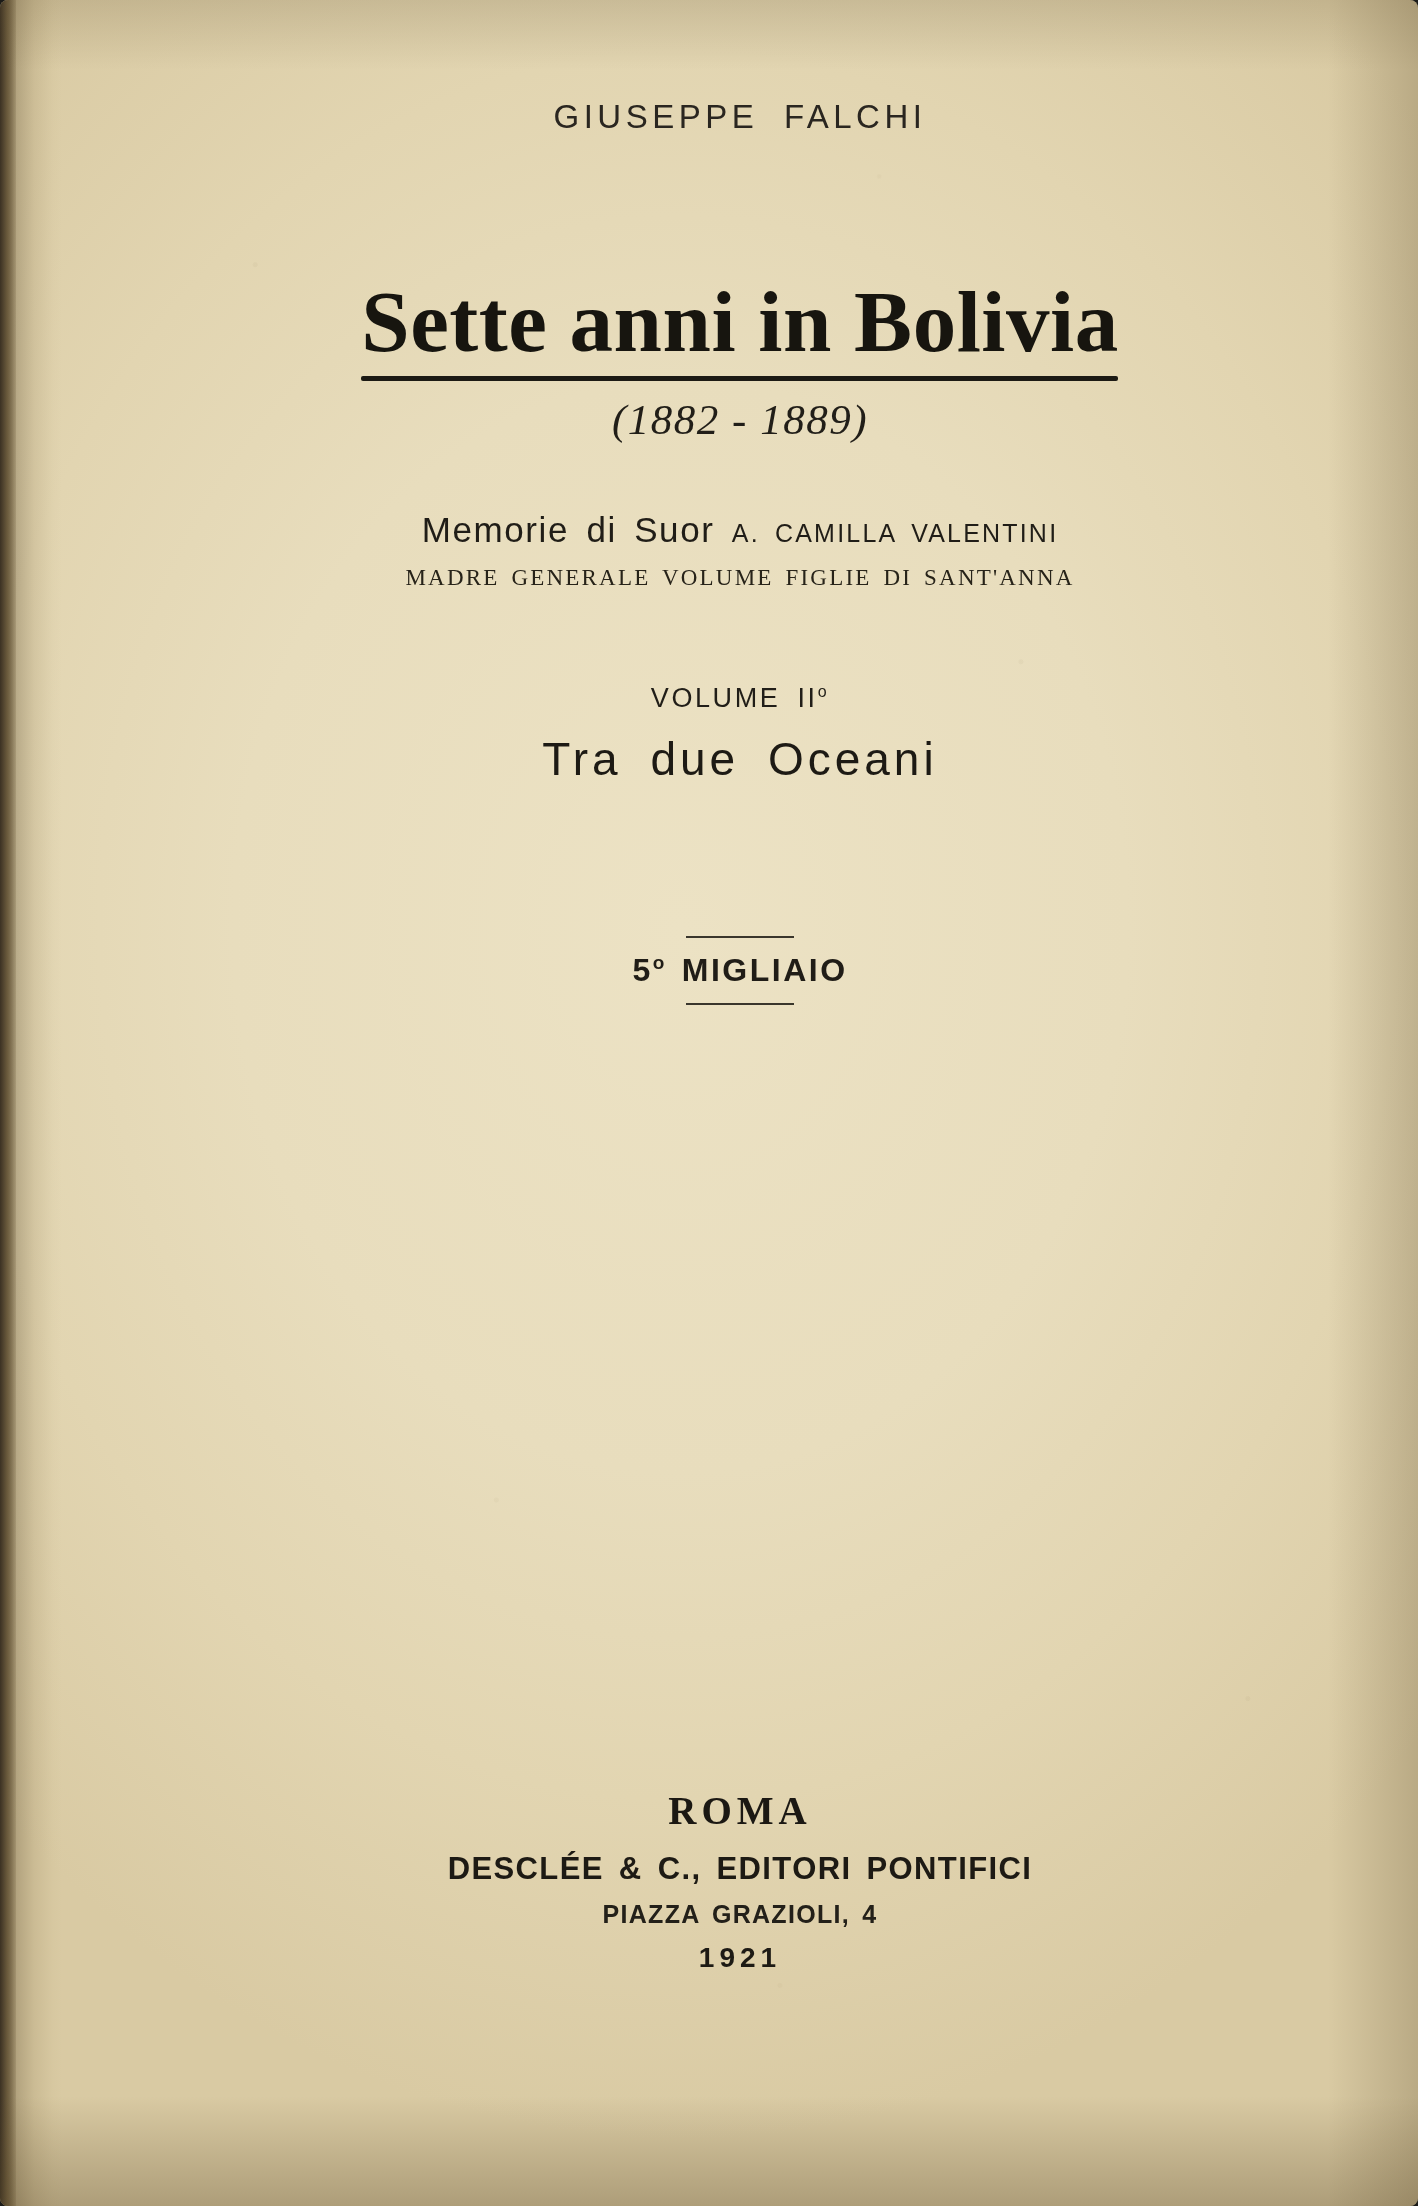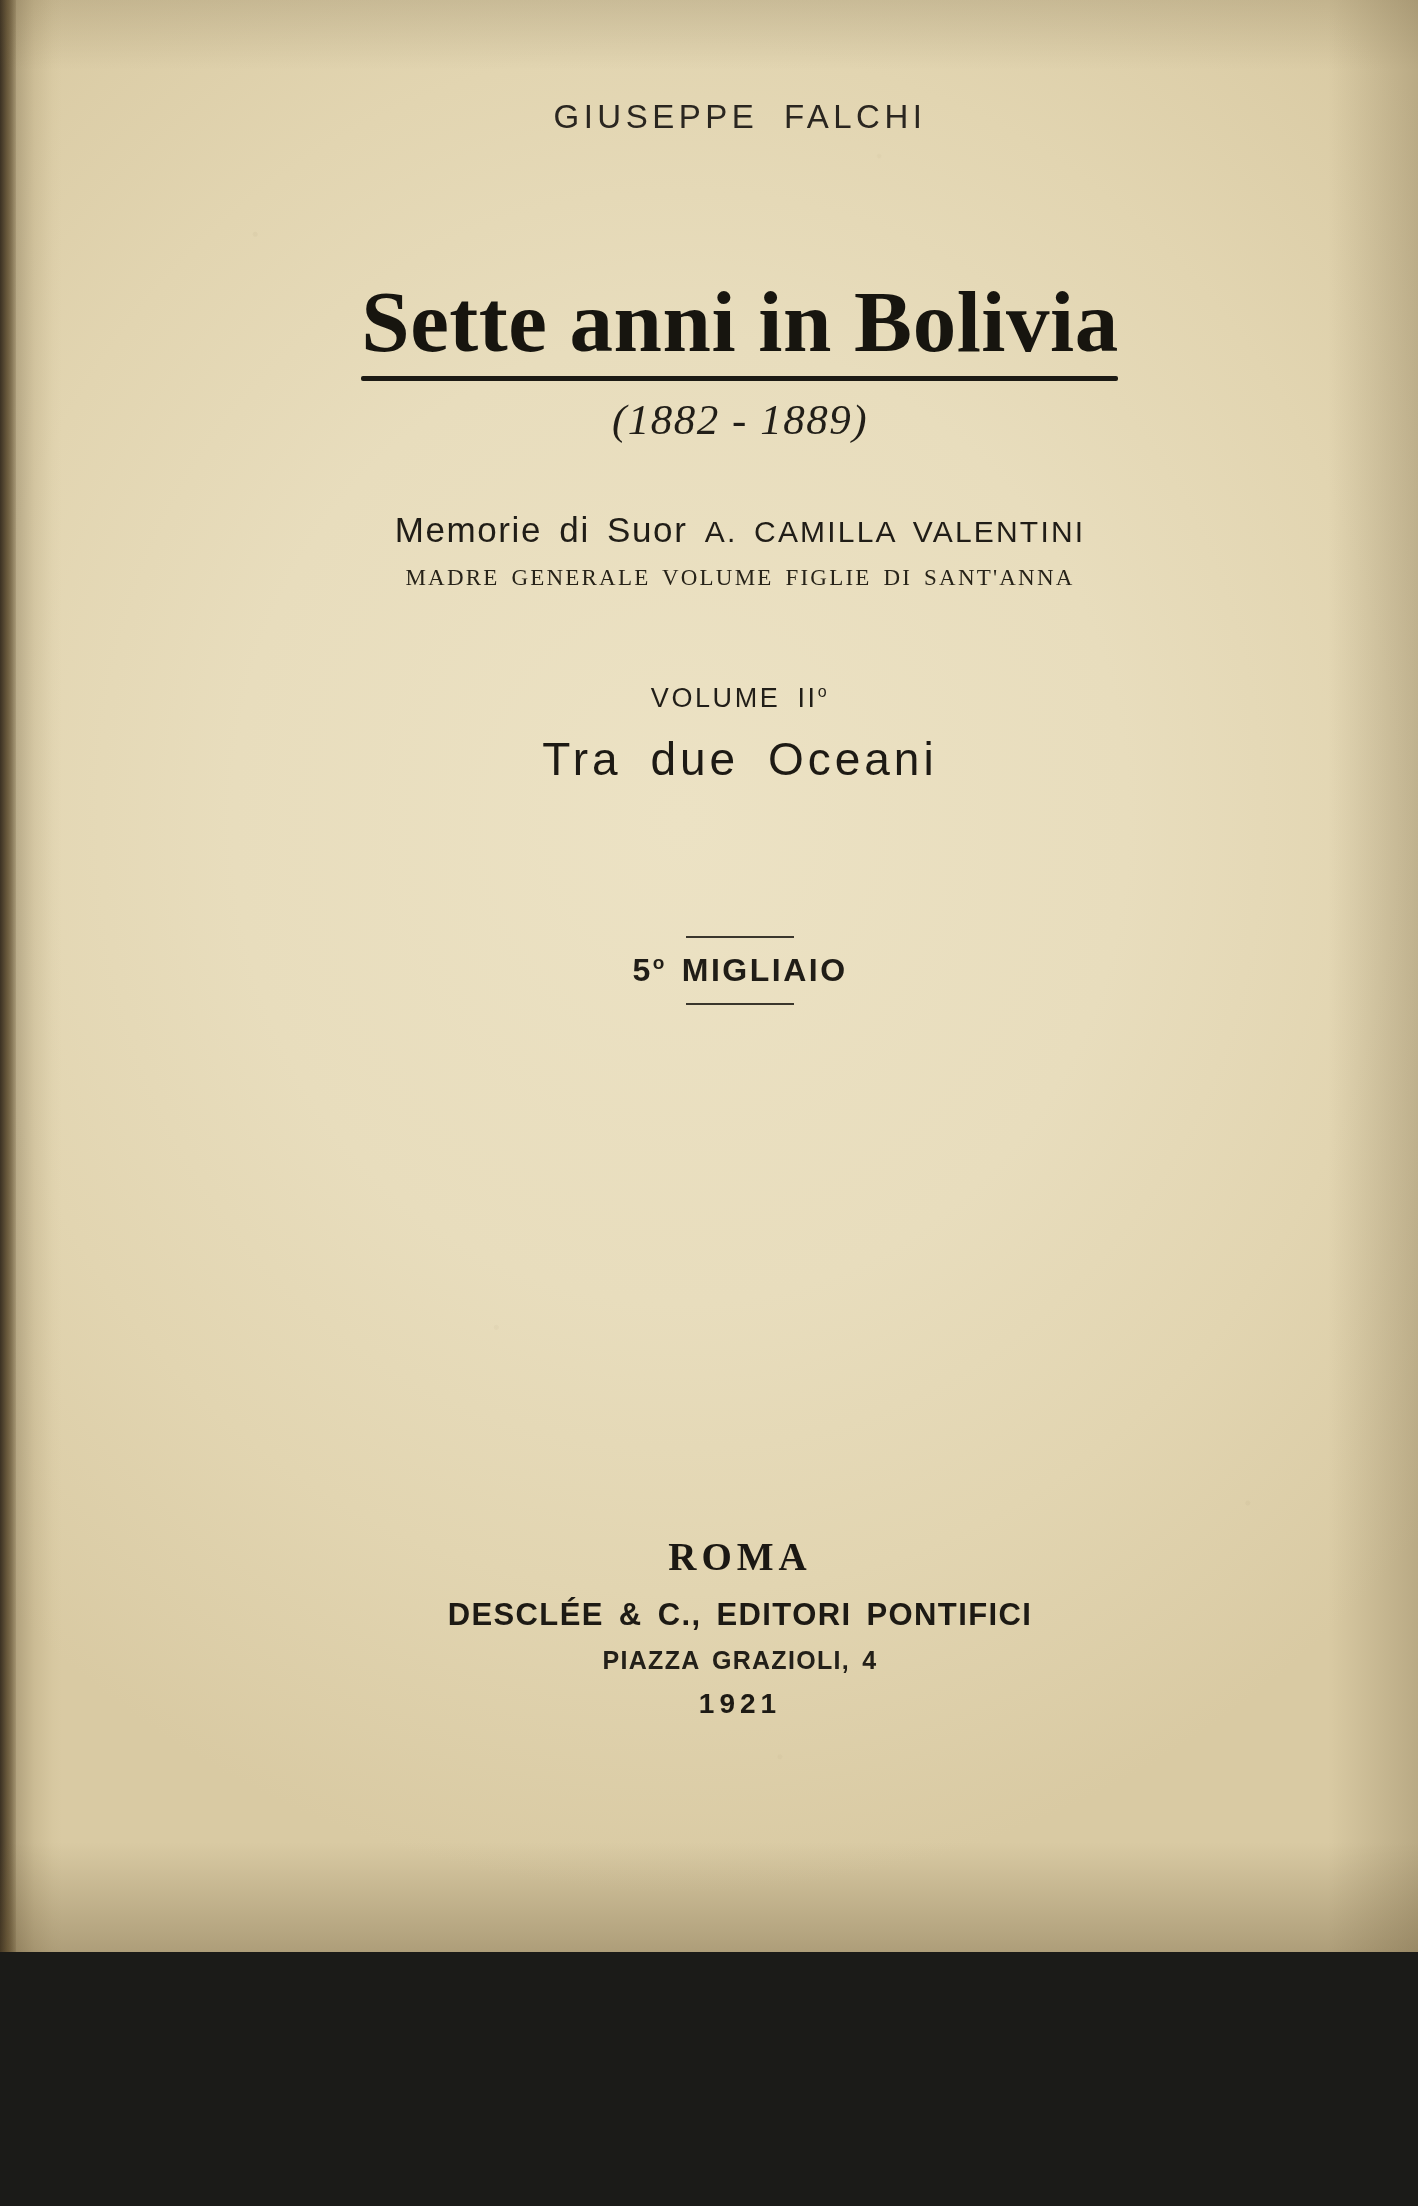--- a/index.html
+++ b/index.html
@@ -11,24 +11,25 @@
     width: 1418px;
     height: 2206px;
     overflow: hidden;
     font-family: "Liberation Serif", serif;
   }
 
   
   .page {
     position: relative;
     width: 1418px;
-    height: 1952px;
+    height: 2206px;
     background:
       radial-gradient(ellipse 70% 55% at 48% 42%, #ece2c4 0%, #e8ddbd 45%, #e2d5b1 72%, #d9caa3 100%);
     overflow: hidden;
+    border-radius: 8px;
   }
   
   .gutter-left {
     position: absolute;
     left: 0; top: 0;
     width: 62px; height: 100%;
     background: linear-gradient(to right,
        rgba(60,48,28,0.55) 0%,
        rgba(92,76,46,0.34) 22%,
        rgba(130,110,70,0.16) 55%,
@@ -127,21 +128,21 @@
 
   .memorie {
     margin-top: 66px;
     font-family: "Liberation Sans", sans-serif;
     font-size: 35px;
     letter-spacing: 1.6px;
     word-spacing: 6px;
     color: #201d17;
   }
   .memorie .small-caps {
-    font-size: 30px;
+    font-size: 25px;
     letter-spacing: 2.2px;
   }
 
   .subtitle-role {
     margin-top: 15px;
     font-family: "Liberation Serif", serif;
     font-size: 23px;
     letter-spacing: 2.2px;
     word-spacing: 4px;
     color: #272319;

